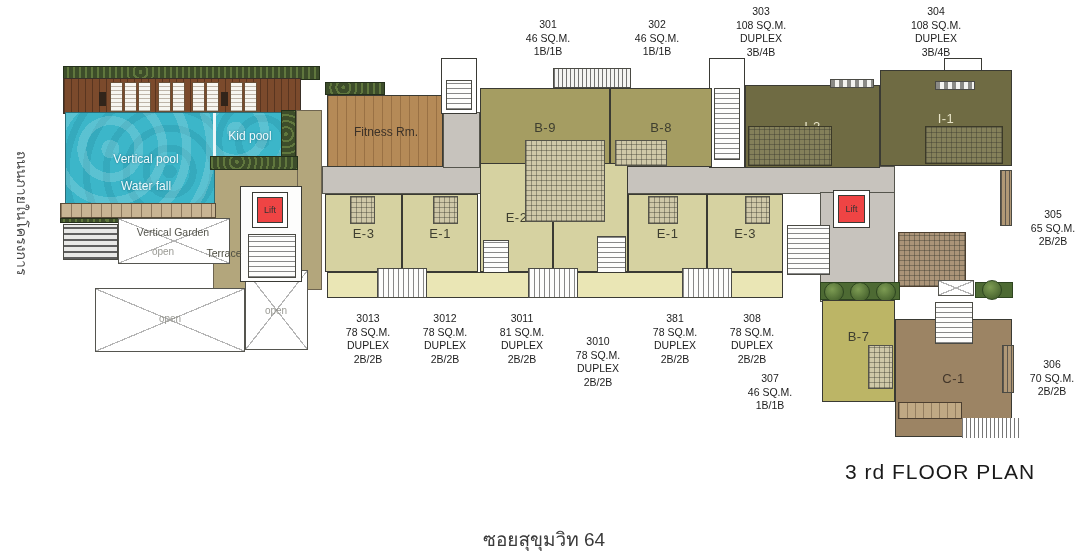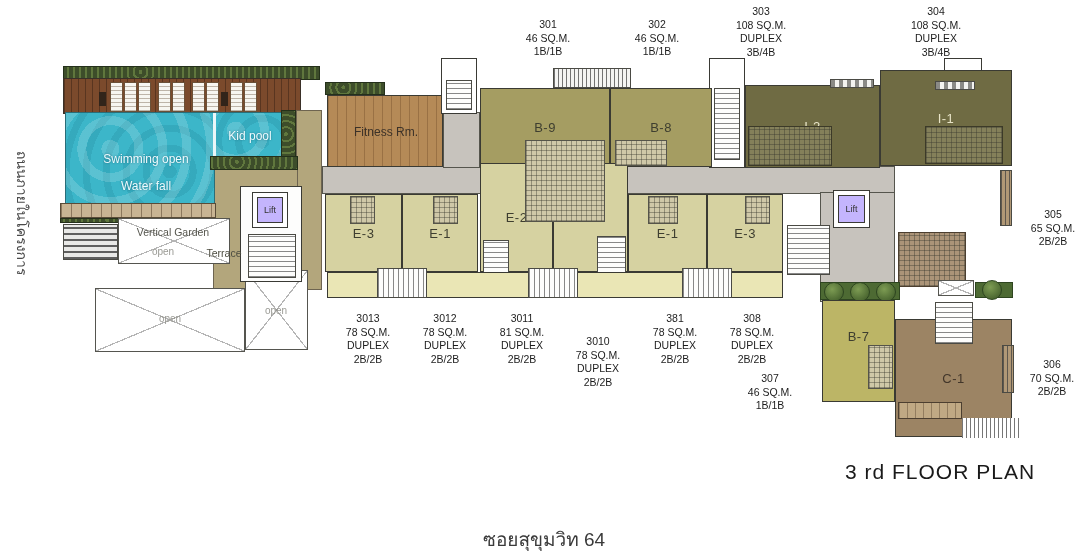--- a/index.html
+++ b/index.html
@@ -25,21 +25,21 @@
   .louver-v{background-color:#f4f4f2;border:1px solid #4a4a44;background-image:
       repeating-linear-gradient(90deg,rgba(60,60,60,.7) 0 1px,transparent 1px 4px);}
   .louver-h{background-color:#e8e8e6;border:1px solid #4a4a44;background-image:
       repeating-linear-gradient(0deg,rgba(60,60,60,.8) 0 2px,transparent 2px 6px);}
   .checker{background:repeating-linear-gradient(90deg,#8a8a86 0 4px,#f3f3f0 4px 8px);
       border:1px solid #4a4a44;}
   .xcross{background-color:#fff;border:1.5px solid #55554f;background-image:
       linear-gradient(to bottom right,transparent calc(50% - .6px),rgba(120,120,120,.55) calc(50% - .6px),rgba(120,120,120,.55) calc(50% + .6px),transparent calc(50% + .6px)),
       linear-gradient(to top right,transparent calc(50% - .6px),rgba(120,120,120,.55) calc(50% - .6px),rgba(120,120,120,.55) calc(50% + .6px),transparent calc(50% + .6px));}
   .open-label{position:absolute;font-size:10px;color:#9a9a94;transform:translateX(-50%);}
-  .lift{background:#c4b5fd;border:1.5px solid #3a3a35;box-shadow:inset 0 0 0 4px #fff,inset 0 0 0 5px #3a3a35;
+  .lift{background:#ef4444;border:1.5px solid #3a3a35;box-shadow:inset 0 0 0 4px #fff,inset 0 0 0 5px #3a3a35;
         display:flex;align-items:center;justify-content:center;font-size:9px;color:#333;}
   .bush{position:absolute;border-radius:50%;border:1px solid #2e4520;
         background:radial-gradient(circle at 40% 35%,#7d9c53,#4a6630 75%);}
   .planter{background:#4d6a33;border:1px solid #2e4520;}
   .deck{background-color:#7b4a2c;border:1.5px solid #3a3028;background-image:
       repeating-linear-gradient(90deg,rgba(0,0,0,.28) 0 1px,transparent 1px 7px);}
   .wood{background-color:#b58a57;border:1.5px solid #3a3a33;background-image:
       repeating-linear-gradient(90deg,rgba(90,55,25,.30) 0 1px,transparent 1px 9px);}
   .pool{background-color:#3cb6c9;border:1.5px solid #2a6d78;background-image:
       repeating-radial-gradient(circle at 30% 40%,rgba(255,255,255,.16) 0 9px,transparent 9px 24px),
@@ -76,21 +76,21 @@
   <div class="abs" style="left:221px;top:92px;width:7px;height:14px;background:#31241a;"></div>
 
   <div class="abs" style="left:296px;top:110px;width:26px;height:180px;background:#b3a67c;border:1px solid #6e6450;"></div>
   <div class="abs" style="left:213px;top:168px;width:85px;height:122px;background:#b3a67c;border:1px solid #6e6450;"></div>
 
   <div class="abs pool" style="left:65px;top:112px;width:150px;height:92px;"></div>
   <div class="abs pool" style="left:215px;top:112px;width:68px;height:46px;"></div>
   <div class="abs" style="left:213px;top:113px;width:3px;height:44px;background:#eaf6f8;"></div>
   <div class="abs hedge" style="left:281px;top:110px;width:15px;height:60px;"></div>
   <div class="abs hedge" style="left:210px;top:156px;width:88px;height:14px;"></div>
-  <div class="amen-label pool-label" style="left:146px;top:152px;">Swimming open</div>
+  <div class="amen-label pool-label" style="left:146px;top:152px;">Vertical pool</div>
   <div class="amen-label pool-label" style="left:146px;top:179px;">Water fall</div>
   <div class="amen-label pool-label" style="left:250px;top:129px;">Kid pool</div>
 
   <div class="abs stone" style="left:60px;top:203px;width:156px;height:15px;"></div>
   <div class="abs hedge" style="left:60px;top:218px;width:156px;height:5px;"></div>
 
   <div class="abs louver-h" style="left:63px;top:224px;width:55px;height:36px;"></div>
 
   <div class="abs xcross" style="left:118px;top:218px;width:112px;height:46px;"></div>
   <div class="amen-label" style="left:173px;top:226px;font-size:10.5px;color:#55554d;">Vertical Garden</div>

